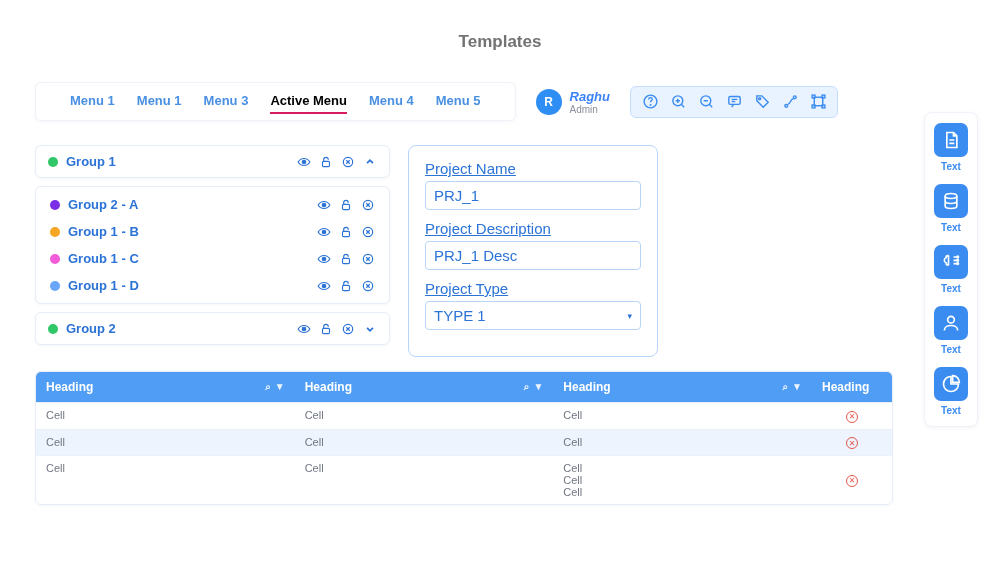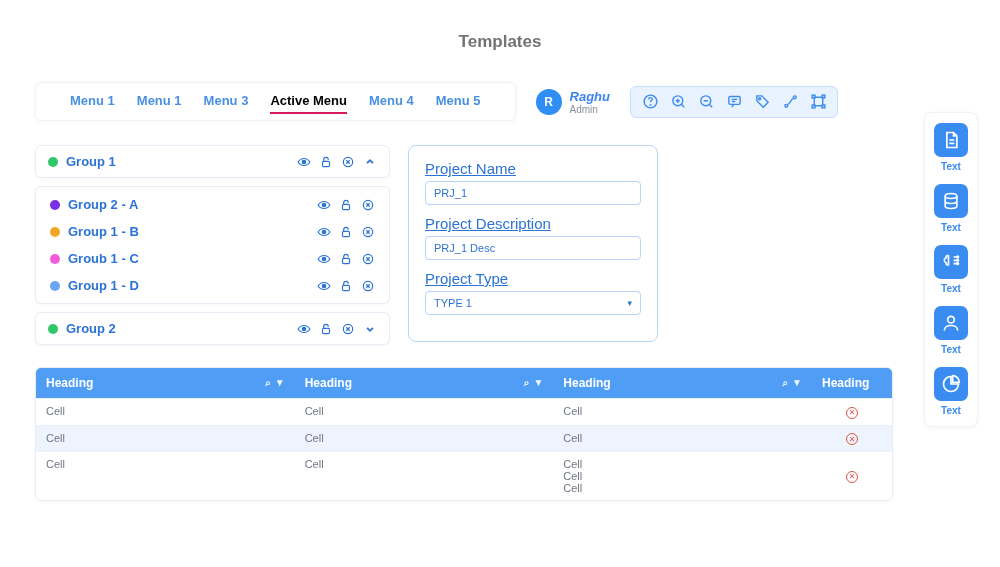--- a/index.html
+++ b/index.html
@@ -96,21 +96,21 @@
 
   
   .form-card {
     width: 250px;
     border:1px solid #b7d5fb; border-radius:8px; padding:14px 16px 16px;
   }
   .form-title { color:#2b73d6; font-weight:700; font-size:14px; margin-bottom:14px;}
   .flabel { color:#2b73d6; font-size:15px; margin-bottom:4px;text-decoration:underline;}
   .finput {
     width:100%; border:1px solid #b7d5fb; border-radius:4px;
-    padding:5px 8px; font-size:11px; color:#2b73d6; margin-bottom:10px;
+    padding:5px 8px; font-size:15px; color:#2b73d6; margin-bottom:10px;
     background:#fff;
   }
   .fselect { display:flex; justify-content:space-between; align-items:center; }
   .fselect::after { content:'▾'; color:#2b73d6; font-size:9px; margin-left:6px;}
 
   
   .img-card {
     width: 170px;
     border:1px solid #e8f0fc; border-radius:8px; background:#fff; padding:8px;
     box-shadow:0 1px 3px rgba(0,0,0,.04);

